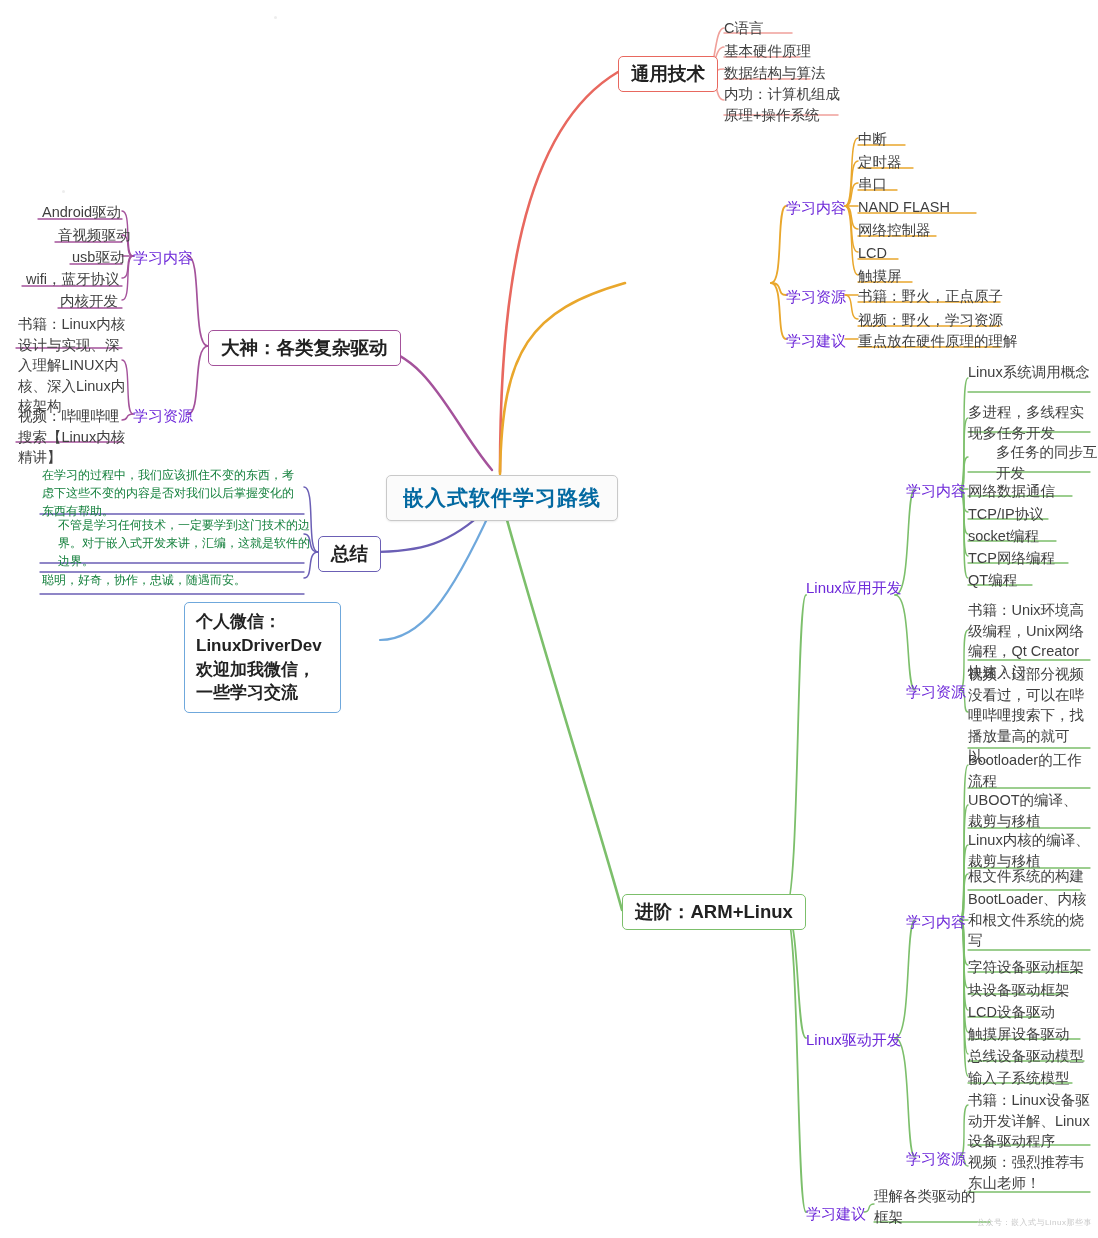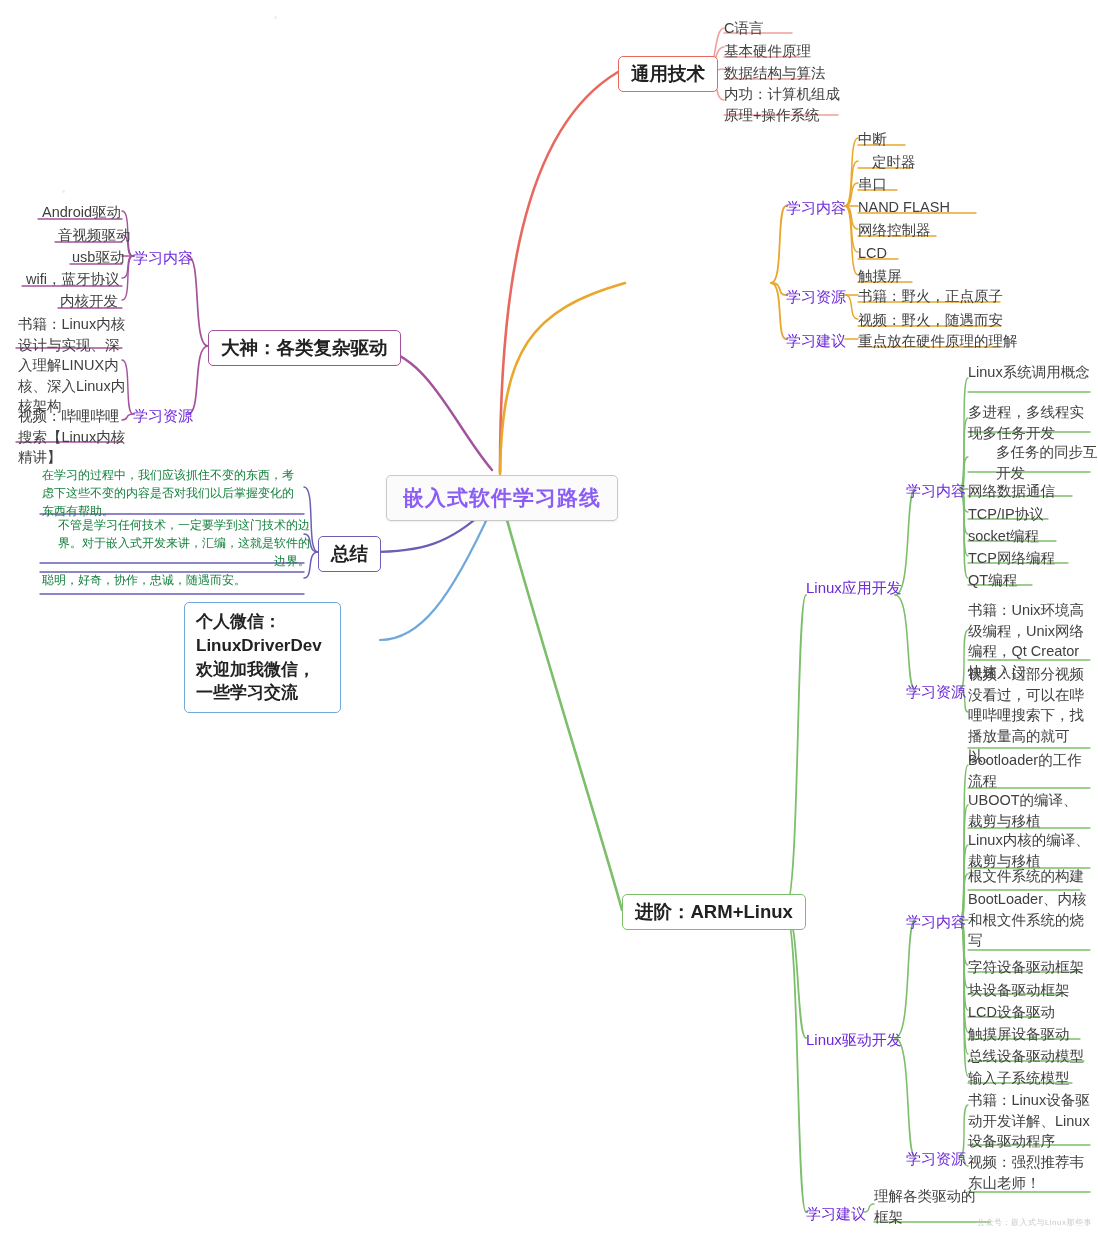--- a/index.html
+++ b/index.html
@@ -18,21 +18,21 @@
 
   .node { position: absolute; box-sizing: border-box; }
 
   
   .root {
     background: #fbfbfb;
     border: 1px solid #c9c9c9;
     border-radius: 5px;
     font-size: 21px;
     font-weight: bold;
-    color: #8b5cf6;
+    color: #0369a1;
     padding: 8px 16px;
     letter-spacing: 1px;
     white-space: nowrap;
     box-shadow: 0 1px 2px rgba(0,0,0,.08);
   }
 
   
   .lvl1 {
     background: #ffffff;
     border: 1.6px solid #888;
@@ -248,30 +248,30 @@
 
   <div class="node lvl1 red" style="left:618px; top:56px;">通用技术</div>
   <div class="node leaf nowrap" style="left:724px; top:18px;">C语言</div>
   <div class="node leaf nowrap" style="left:724px; top:41px;">基本硬件原理</div>
   <div class="node leaf nowrap" style="left:724px; top:63px;">数据结构与算法</div>
   <div class="node leaf" style="left:724px; top:84px; width:118px;">内功：计算机组成原理+操作系统</div>
 
 
   <div class="node lvl2" style="left:786px; top:198px;">学习内容</div>
   <div class="node leaf nowrap" style="left:858px; top:129px;">中断</div>
-  <div class="node leaf nowrap" style="left:858px; top:152px;margin-left:14px;">定时器</div>
+  <div class="node leaf nowrap" style="left:858px; top:152px;">定时器</div>
   <div class="node leaf nowrap" style="left:858px; top:174px;">串口</div>
   <div class="node leaf nowrap" style="left:858px; top:197px;">NAND FLASH</div>
   <div class="node leaf nowrap" style="left:858px; top:220px;">网络控制器</div>
   <div class="node leaf nowrap" style="left:858px; top:243px;">LCD</div>
   <div class="node leaf nowrap" style="left:858px; top:266px;">触摸屏</div>
 
   <div class="node lvl2" style="left:786px; top:287px;">学习资源</div>
   <div class="node leaf nowrap" style="left:858px; top:286px;">书籍：野火，正点原子</div>
-  <div class="node leaf nowrap" style="left:858px; top:310px;">视频：野火，随遇而安</div>
+  <div class="node leaf nowrap" style="left:858px; top:310px;">视频：野火，学习资源</div>
 
   <div class="node lvl2" style="left:786px; top:331px;">学习建议</div>
   <div class="node leaf nowrap" style="left:858px; top:331px;">重点放在硬件原理的理解</div>
 
   <div class="node lvl1 green" style="left:622px; top:894px;">进阶：ARM+Linux</div>
 
   <div class="node lvl2" style="left:806px; top:578px;">Linux应用开发</div>
 
   <div class="node lvl2" style="left:906px; top:481px;">学习内容</div>
   <div class="node leaf" style="left:968px; top:362px; width:122px;">Linux系统调用概念</div>
@@ -317,21 +317,21 @@
   <div class="node leaf nowrap" style="left:72px; top:247px;">usb驱动</div>
   <div class="node leaf nowrap" style="left:26px; top:269px;">wifi，蓝牙协议</div>
   <div class="node leaf nowrap" style="left:60px; top:291px;">内核开发</div>
 
   <div class="node lvl2" style="left:133px; top:406px;">学习资源</div>
   <div class="node leaf" style="left:18px; top:314px; width:108px;">书籍：Linux内核设计与实现、深入理解LINUX内核、深入Linux内核架构</div>
   <div class="node leaf" style="left:18px; top:406px; width:108px;">视频：哔哩哔哩搜索【Linux内核精讲】</div>
 
   <div class="node lvl1 violet" style="left:318px; top:536px;">总结</div>
   <div class="node sumleaf" style="left:42px; top:466px; width:262px;">在学习的过程中，我们应该抓住不变的东西，考虑下这些不变的内容是否对我们以后掌握变化的东西有帮助。</div>
-  <div class="node sumleaf" style="left:48px; top:516px; width:262px;text-align:right;">不管是学习任何技术，一定要学到这门技术的边界。对于嵌入式开发来讲，汇编，这就是软件的边界。</div>
+  <div class="node sumleaf" style="left:58px; top:516px; width:262px;">不管是学习任何技术，一定要学到这门技术的边界。对于嵌入式开发来讲，汇编，这就是软件的边界。</div>
   <div class="node sumleaf" style="left:42px; top:571px; width:262px;">聪明，好奇，协作，忠诚，随遇而安。</div>
 
   <div class="node lvl1 blue wechat" style="left:184px; top:602px;">个人微信：LinuxDriverDev欢迎加我微信，一些学习交流</div>
 
   <div class="faint-mark" style="left:274px; top:16px;"></div>
   <div class="faint-mark" style="left:62px; top:190px;"></div>
 
   <div class="watermark" style="right:6px; bottom:10px;">公众号：嵌入式与Linux那些事</div>
 
 </div>

